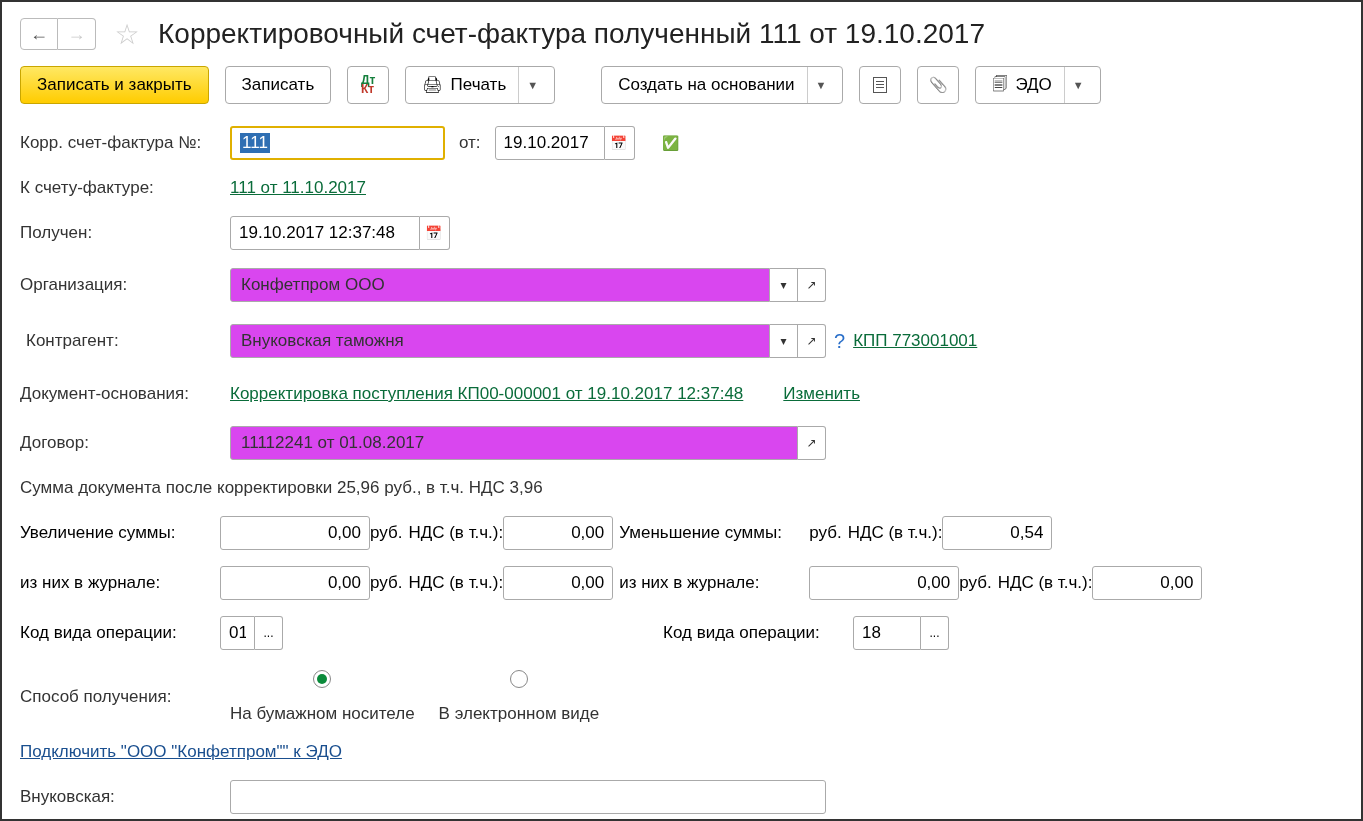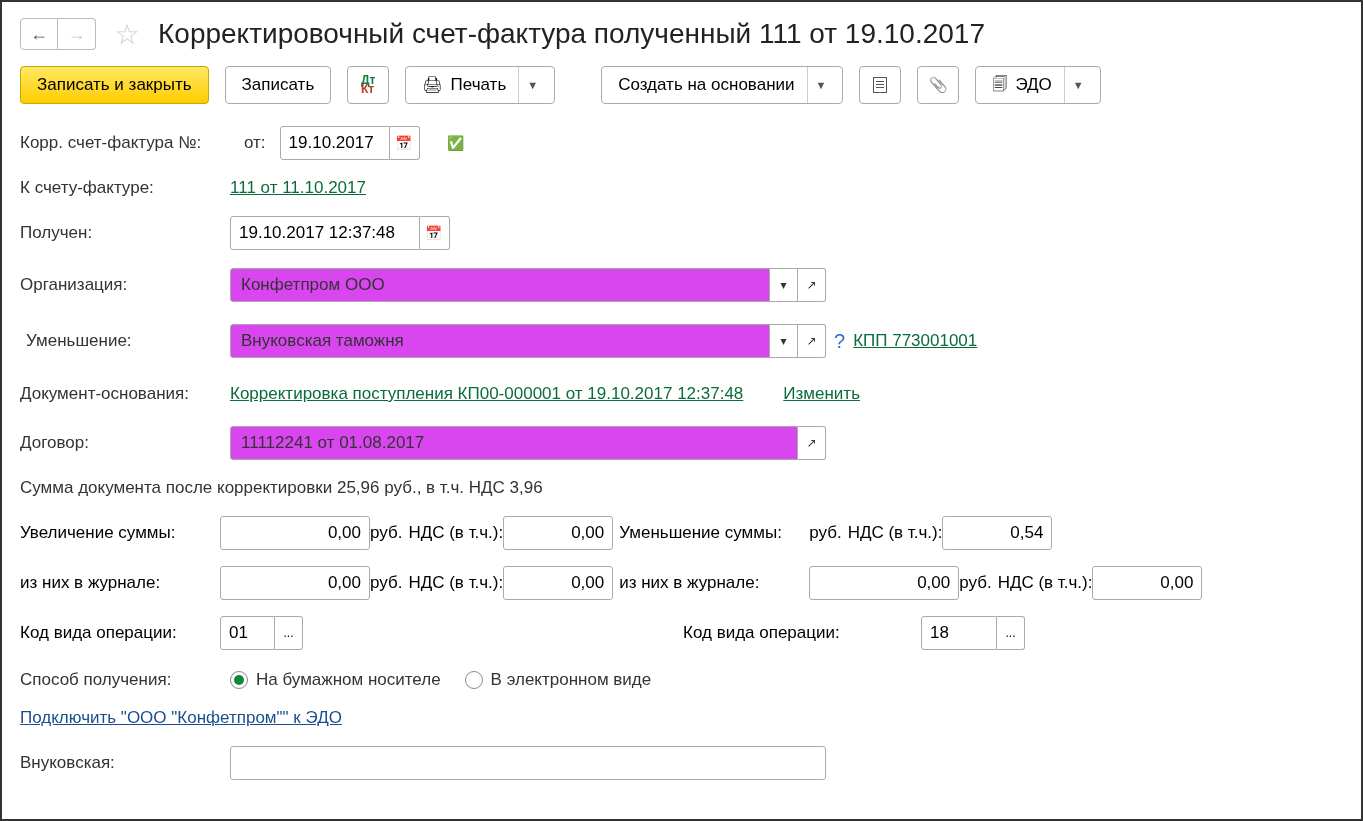--- a/index.html
+++ b/index.html
@@ -27,21 +27,21 @@
     .date-group { display: flex; align-items: center; }
     .cal-btn { width: 30px; height: 34px; border: 1px solid #aaa; border-left: none; border-radius: 0 3px 3px 0; background: #fff; display: flex; align-items: center; justify-content: center; font-size: 14px; cursor: pointer; }
     .ref-input { display: flex; align-items: center; }
     .ref-text { border: 1px solid #aaa; border-radius: 3px 0 0 3px; height: 34px; padding: 0 10px; display: flex; align-items: center; background: #d946ef; }
     .ref-btn { width: 28px; height: 34px; border: 1px solid #aaa; border-left: none; background: #fff; display: flex; align-items: center; justify-content: center; font-size: 12px; cursor: pointer; }
     .ref-btn:last-of-type { border-radius: 0 3px 3px 0; }
     .num-input { text-align: right; width: 150px; }
     .num-input-sm { text-align: right; width: 110px; }
     .totals-row { display: flex; align-items: center; margin-bottom: 16px; font-size: 17px; }
     .radio-group { display: flex; align-items: center; gap: 24px; }
-    .radio-item { display: flex; align-items: center; gap: 8px; }
+    .radio-item { display: flex; align-items: center; gap: 16px; flex-direction: column; }
     .radio-circle { width: 18px; height: 18px; border: 1px solid #888; border-radius: 50%; display: flex; align-items: center; justify-content: center; }
     .radio-dot { width: 10px; height: 10px; border-radius: 50%; background: #0a8a3a; }
     .help-icon { color: #2a6fc9; font-size: 20px; margin: 0 8px; }
     .printer-icon::before { content: "🖨"; font-size: 16px; filter: grayscale(0.2); }
     .dtdk { font-size: 12px; font-weight: bold; line-height: 9px; text-align: left; }
     .dtdk .dt { color: #15803d; }
     .dtdk .kt { color: #c0392b; }
     .doc-ico { display:inline-block; width:14px; height:16px; border:1px solid #555; position:relative; }
     .doc-ico::after { content:""; position:absolute; top:3px; left:2px; right:2px; height:1px; background:#555; box-shadow: 0 3px 0 #555, 0 6px 0 #555; }
     .clip-icon::before { content:"📎"; filter: grayscale(1); font-size:15px; }
@@ -86,20 +86,23 @@
       </button>
     <button class="btn">
         <span class="edo-icon"></span>
         <span>ЭДО</span>
         <span class="dropdown-caret">▼</span>
       </button>
   </div>
 
   <div class="form-row">
     <div class="form-label">Корр. счет-фактура №:</div>
+    <div class="input input-highlight" style="width:215px;display:flex;align-items:center">
+        <span class="sel">111</span>
+      </div>
     <div style="margin:0 14px">от:</div>
     <div class="date-group">
       <input class="input" style="width: 110px; border-radius: 3px 0px 0px 3px;" value="19.10.2017">
       <div class="cal-btn">
           <span>📅</span>
         </div>
     </div>
     <div style="margin-left:28px" class="small-checked"></div>
   </div>
 
@@ -125,21 +128,21 @@
       <div class="ref-btn">
           <span>▾</span>
         </div>
       <div class="ref-btn">
           <span class="open-icon"></span>
         </div>
     </div>
   </div>
 
   <div class="form-row" style="margin-bottom:26px">
-    <div class="form-label" style="padding-left:6px">Уменьшение:</div>
+    <div class="form-label" style="padding-left:6px">Контрагент:</div>
     <div class="ref-input">
       <div class="ref-text" style="width:540px">Внуковская таможня</div>
       <div class="ref-btn">
           <span>▾</span>
         </div>
       <div class="ref-btn">
           <span class="open-icon"></span>
         </div>
     </div>
     <span class="help-icon">?</span>
@@ -185,27 +188,27 @@
     <span style="margin-left:6px;width:190px">из них в журнале:</span>
     <input class="input num-input" value="0,00" style="">
     <span>руб.</span>
     <span style="margin-left:6px">НДС (в т.ч.):</span>
     <input class="input num-input-sm" value="0,00" style="">
   </div>
 
   <div class="totals-row" style="margin-top:8px;margin-bottom:20px">
     <div style="width:200px">Код вида операции:</div>
     <div class="ref-input">
-      <input class="input" style="width: 55px; border-radius: 3px 0px 0px 3px;" value="01">
+      <input class="input" style="width: 35px; border-radius: 3px 0px 0px 3px;" value="01">
       <div class="ref-btn" style="border-radius:0 3px 3px 0">...</div>
     </div>
     <div style="width:380px"></div>
     <div style="width:190px">Код вида операции:</div>
     <div class="ref-input">
-      <input class="input" style="width: 76px; border-radius: 3px 0px 0px 3px; margin-left: 48px;" value="18">
+      <input class="input" style="width: 68px; border-radius: 3px 0px 0px 3px;" value="18">
       <div class="ref-btn" style="border-radius:0 3px 3px 0">...</div>
     </div>
   </div>
 
   <div class="form-row">
     <div class="form-label" style="width:210px">Способ получения:</div>
     <div class="radio-group">
       <label class="radio-item">
         <span class="radio-circle">
             <span class="radio-dot"></span>

